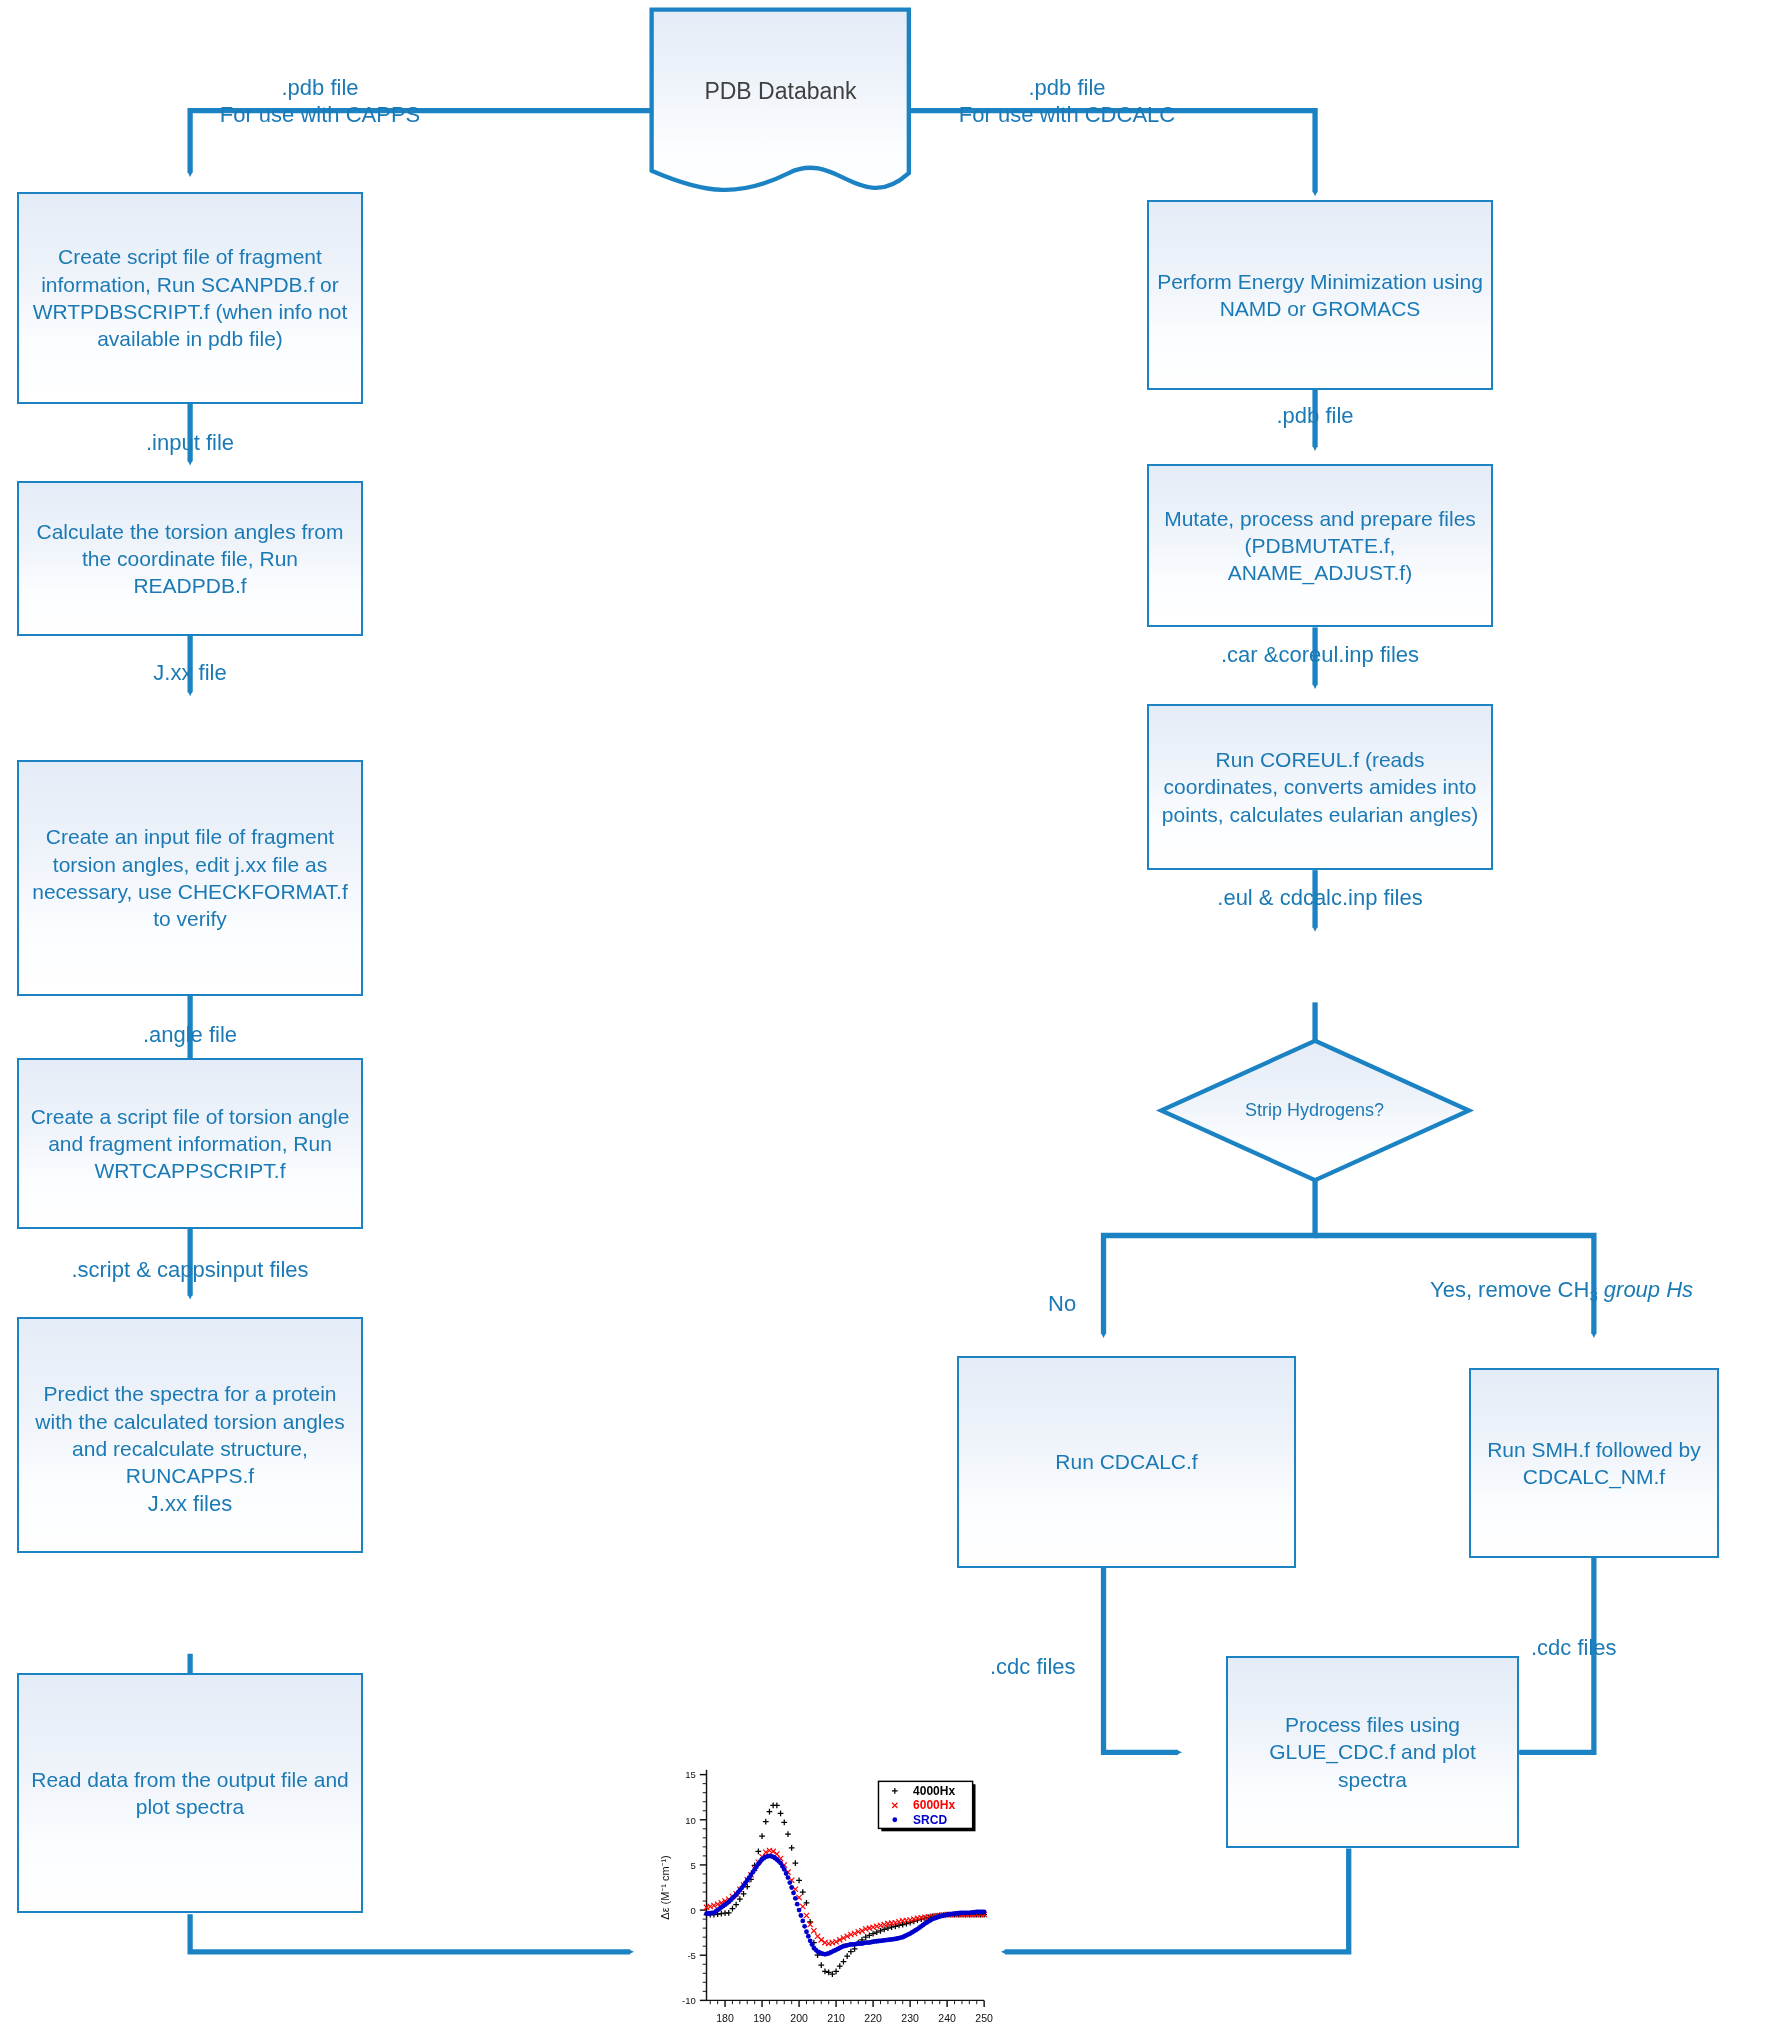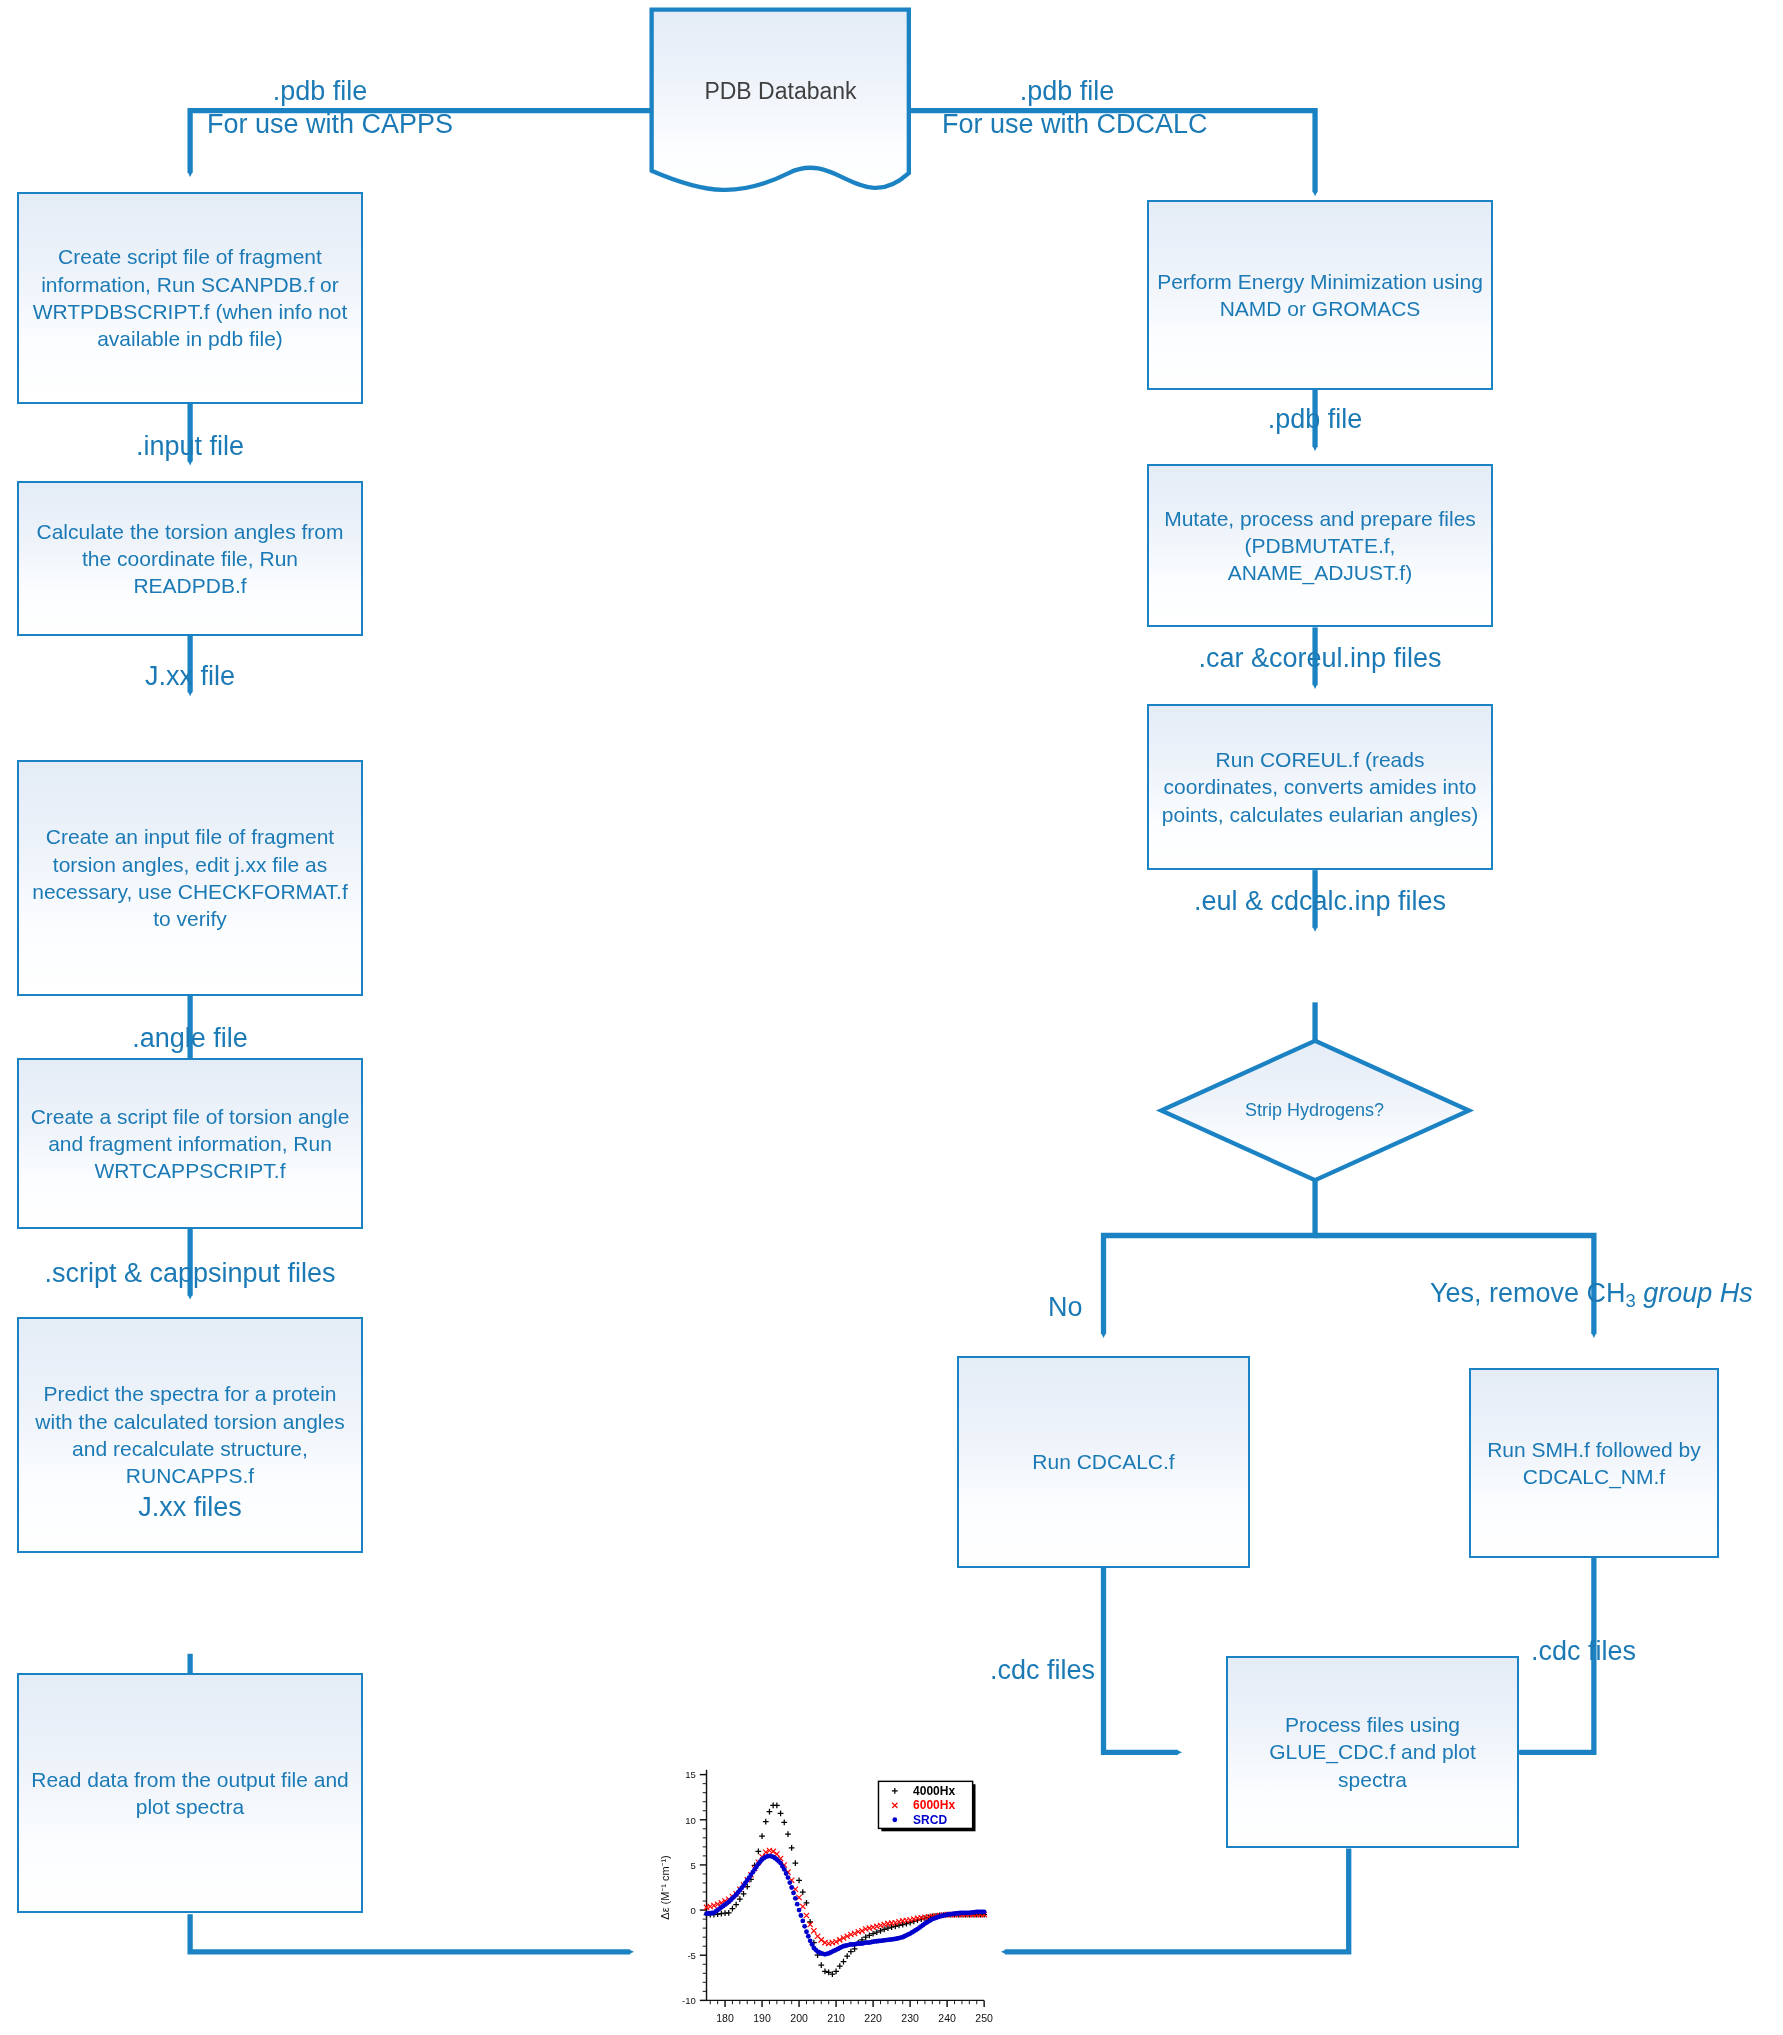--- a/index.html
+++ b/index.html
@@ -37,21 +37,21 @@
   .diamond-label{
     position:absolute;
     display:flex;align-items:center;justify-content:center;
     color:#1b7ab5;font-size:18px;text-align:center;
   }
 
   
   .elabel{
     position:absolute;
     color:#1b7ab5;
-    font-size:27px;
+    font-size:22px;
     line-height:1.22;
     white-space:nowrap;
     text-align:center;
   }
   .elabel sub{font-size:0.68em;vertical-align:-0.28em;}
 
   
   #chart{
     position:absolute;
     left:639px;top:1741px;width:356px;height:293px;
@@ -192,21 +192,21 @@
     <span>.eul &amp; cdcalc.inp files</span>
   </div>
 
   <div class="elabel" style="left:1048px;top:1291px;width:111px;text-align:left;">
     <span>No</span>
   </div>
   <div class="elabel" style="left:1430px;top:1277px;width:337px;text-align:left;">
     <span style="display:inline;">Yes, remove CH</span><sub>3</sub><span style="display:inline;font-style:italic;"> group Hs</span>
   </div>
 
-  <div class="node" style="left:957px;top:1356px;width:293px;height:212px;">
+  <div class="node" style="left:957px;top:1356px;width:339px;height:212px;">
     <span>Run CDCALC.f</span>
   </div>
 
   <div class="node" style="left:1469px;top:1368px;width:250px;height:190px;justify-content:center;">
     <span>Run SMH.f followed by CDCALC_NM.f</span>
   </div>
 
   <div class="elabel" style="left:990px;top:1654px;width:221px;text-align:left;">
     <span>.cdc files</span>
   </div>

